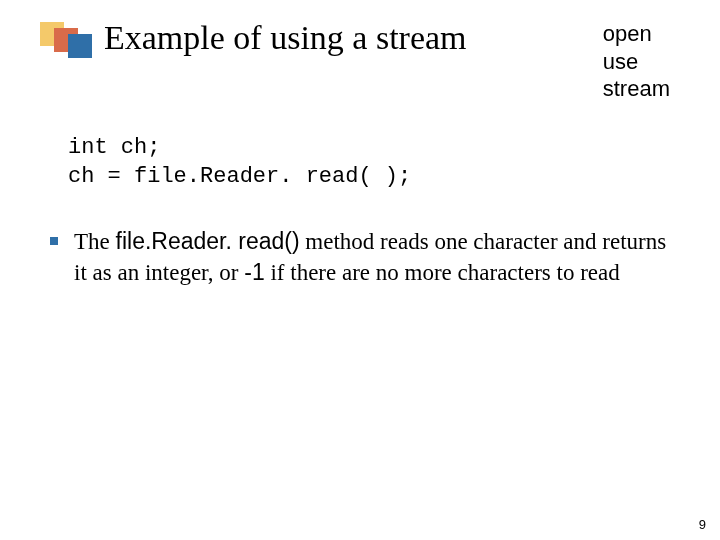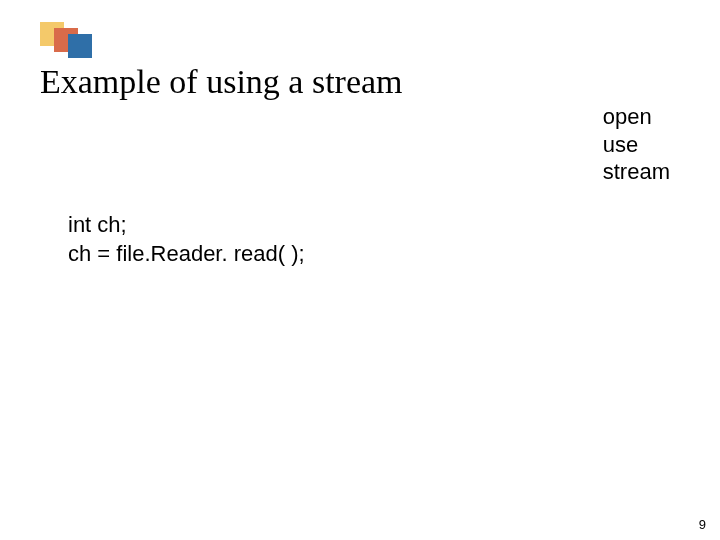--- a/index.html
+++ b/index.html
@@ -16,22 +16,21 @@
   .slide {
     width: 720px;
     height: 540px;
     position: relative;
     box-sizing: border-box;
     padding: 18px 40px 30px 40px;
   }
   .header {
     display: flex;
     align-items: flex-start;
-    margin-bottom: 24px;
-    flex-direction: column;
+    margin-bottom: 30px;
   }
   .logo {
     width: 56px;
     height: 40px;
     position: relative;
     flex: 0 0 auto;
     margin-right: 8px;
     margin-top: 4px;
   }
   .box-a { position:absolute; left:0;  top:0;  width:24px; height:24px; background:#f4c96a; }
@@ -44,21 +43,21 @@
   }
   .mini-list {
     font-family: Verdana, Geneva, sans-serif;
     font-size: 22px;
     line-height: 1.25;
     margin-left: auto;
     margin-right: 10px;
     margin-top: 2px;
   }
   .code-block {
-    font-family: Liberation Sans, sans-serif;
+    font-family: Liberation Mono, monospace;
     font-size: 22px;
     line-height: 1.35;
     margin: 0 0 34px 28px;
   }
   .bullets {
     list-style: none;
     padding: 0;
     margin: 0;
   }
   .bullets li {
@@ -106,16 +105,19 @@
       <div>stream</div>
     </div>
   </div>
 
   <div class="code-block">
     <div>int ch;</div>
     <div>ch = file.Reader. read( );</div>
   </div>
 
   <ul class="bullets">
+    <li>
+      <span>The </span><span class="mono">file.Reader. read()</span><span> method reads one character and returns it as an integer, or </span><span class="mono">-1</span><span> if there are no more characters to read</span>
+    </li>
   </ul>
 
   <div class="page-num">9</div>
 </div>
 
 </body></html>

